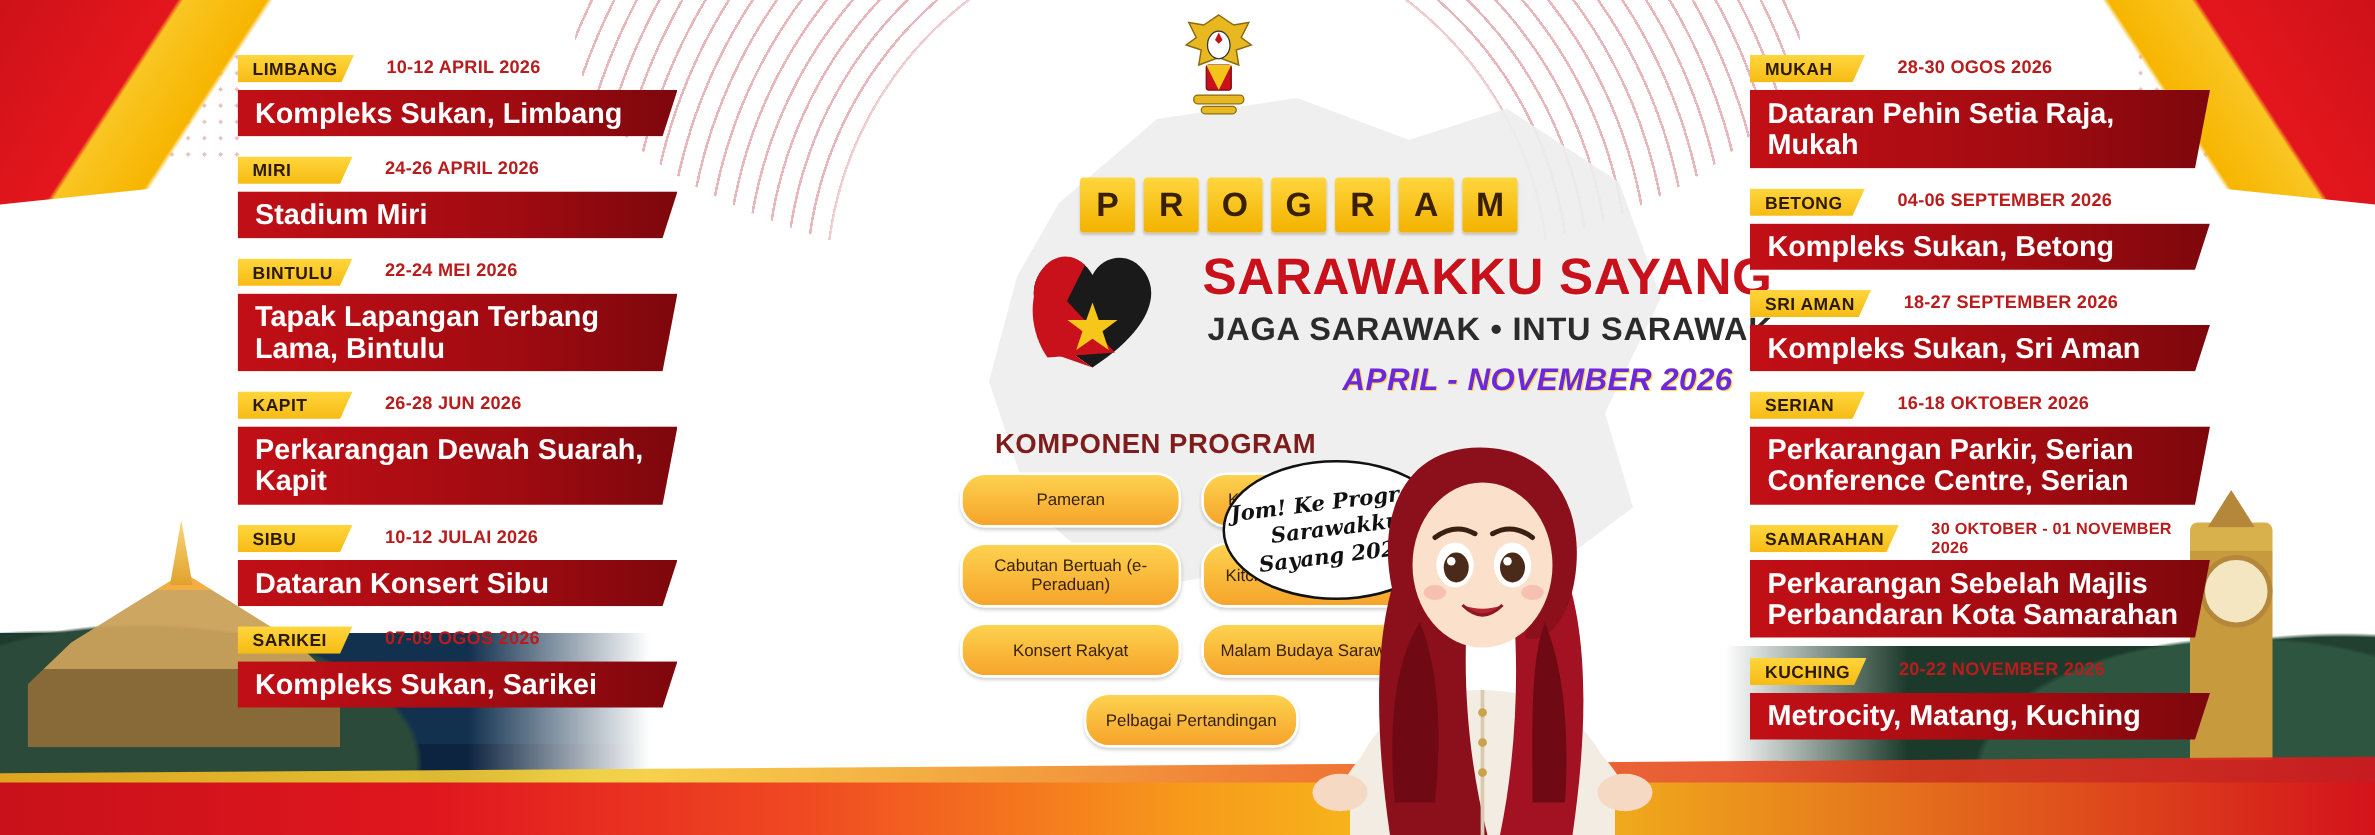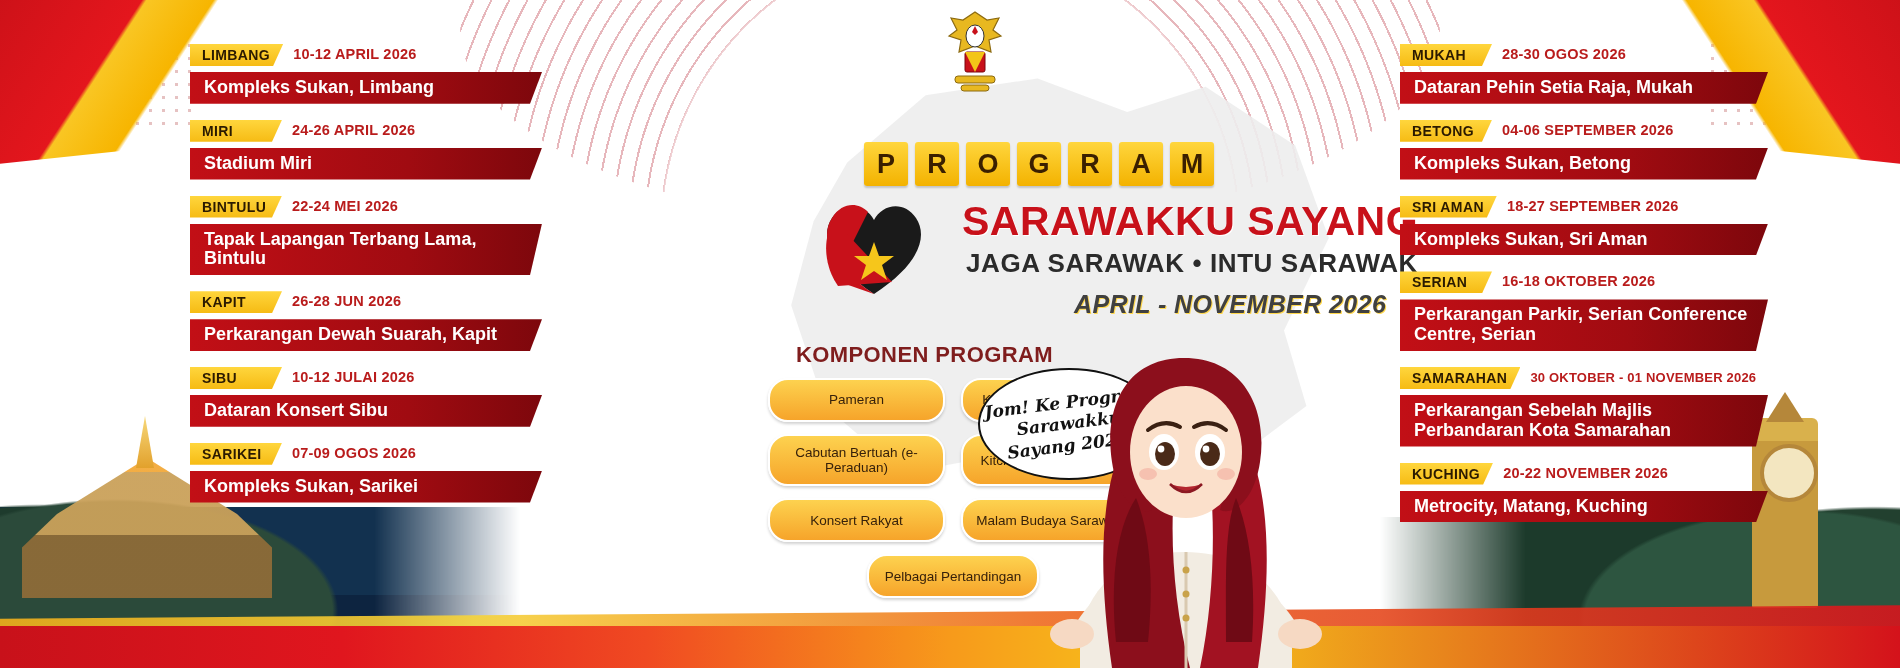--- a/index.html
+++ b/index.html
@@ -156,21 +156,21 @@
     letter-spacing: .5px; white-space: nowrap;
     text-shadow: 1px 1px 0 #fff;
   }
   .title-sub {
     position: absolute; left: 376px; top: 248px;
     font-size: 26px; font-weight: bold; color: #2b2b2b;
     letter-spacing: .6px; white-space: nowrap;
   }
   .title-dates {
     position: absolute; left: 484px; top: 290px;
-    font-size: 25px; font-weight: bold; font-style: italic; color: #404040;
+    font-size: 25px; font-weight: bold; font-style: italic; color: #6d28d9;
     letter-spacing: .4px; white-space: nowrap;
     text-shadow: 1px 1px 0 #ffd84d;
   }
 
   .komponen-title {
     position: absolute; left: 206px; top: 342px;
     font-size: 22px; font-weight: bold; color: #7f1d1d; letter-spacing: .4px;
   }
   .komponen-grid {
     position: absolute; left: 178px; top: 378px; width: 370px;
@@ -209,37 +209,37 @@
   }
 
   
   .mascot { position: absolute; left: 430px; top: 302px; width: 330px; height: 366px; }
 
   
   .col-left  { position: absolute; left: 190px; top: 42px; width: 352px; }
   .col-right { position: absolute; right: 132px; top: 42px; width: 368px; }
 
   .event { margin-bottom: 14px; position: relative; }
-  .event-head { display: flex; align-items: center; gap: 0; height: 26px; }
+  .event-head { display: flex; align-items: center; gap: 16px; height: 26px; }
   .tag {
     background: linear-gradient(180deg,#ffd63d,#f6bb14);
     color: #2b1a00; font-weight: bold; font-size: 14px;
     padding: 3px 13px 3px 12px; letter-spacing: .4px;
     clip-path: polygon(0 0, 100% 0, calc(100% - 10px) 100%, 0 100%);
     min-width: 92px;
   }
   .date {
     color: #b91c1c; font-weight: bold; font-size: 14.5px;
     padding-left: 10px; letter-spacing: .2px; line-height: 1.1;
   }
   .date.two-line { font-size: 13px; line-height: 1.12; }
   .venue {
     margin-top: 4px;
     background: linear-gradient(90deg,#c20f16 0%, #a00b11 62%, #7d070c 100%);
-    color: #fff; font-weight: bold; font-size: 18px;
+    color: #fff; font-weight: bold; font-size: 23px;
     padding: 6px 14px; line-height: 1.1;
     clip-path: polygon(0 0, 100% 0, calc(100% - 12px) 100%, 0 100%);
   }
   .col-right .tag {
     clip-path: polygon(0 0, 100% 0, calc(100% - 10px) 100%, 0 100%);
   }
 </style>
 </head>
 <body>
 

